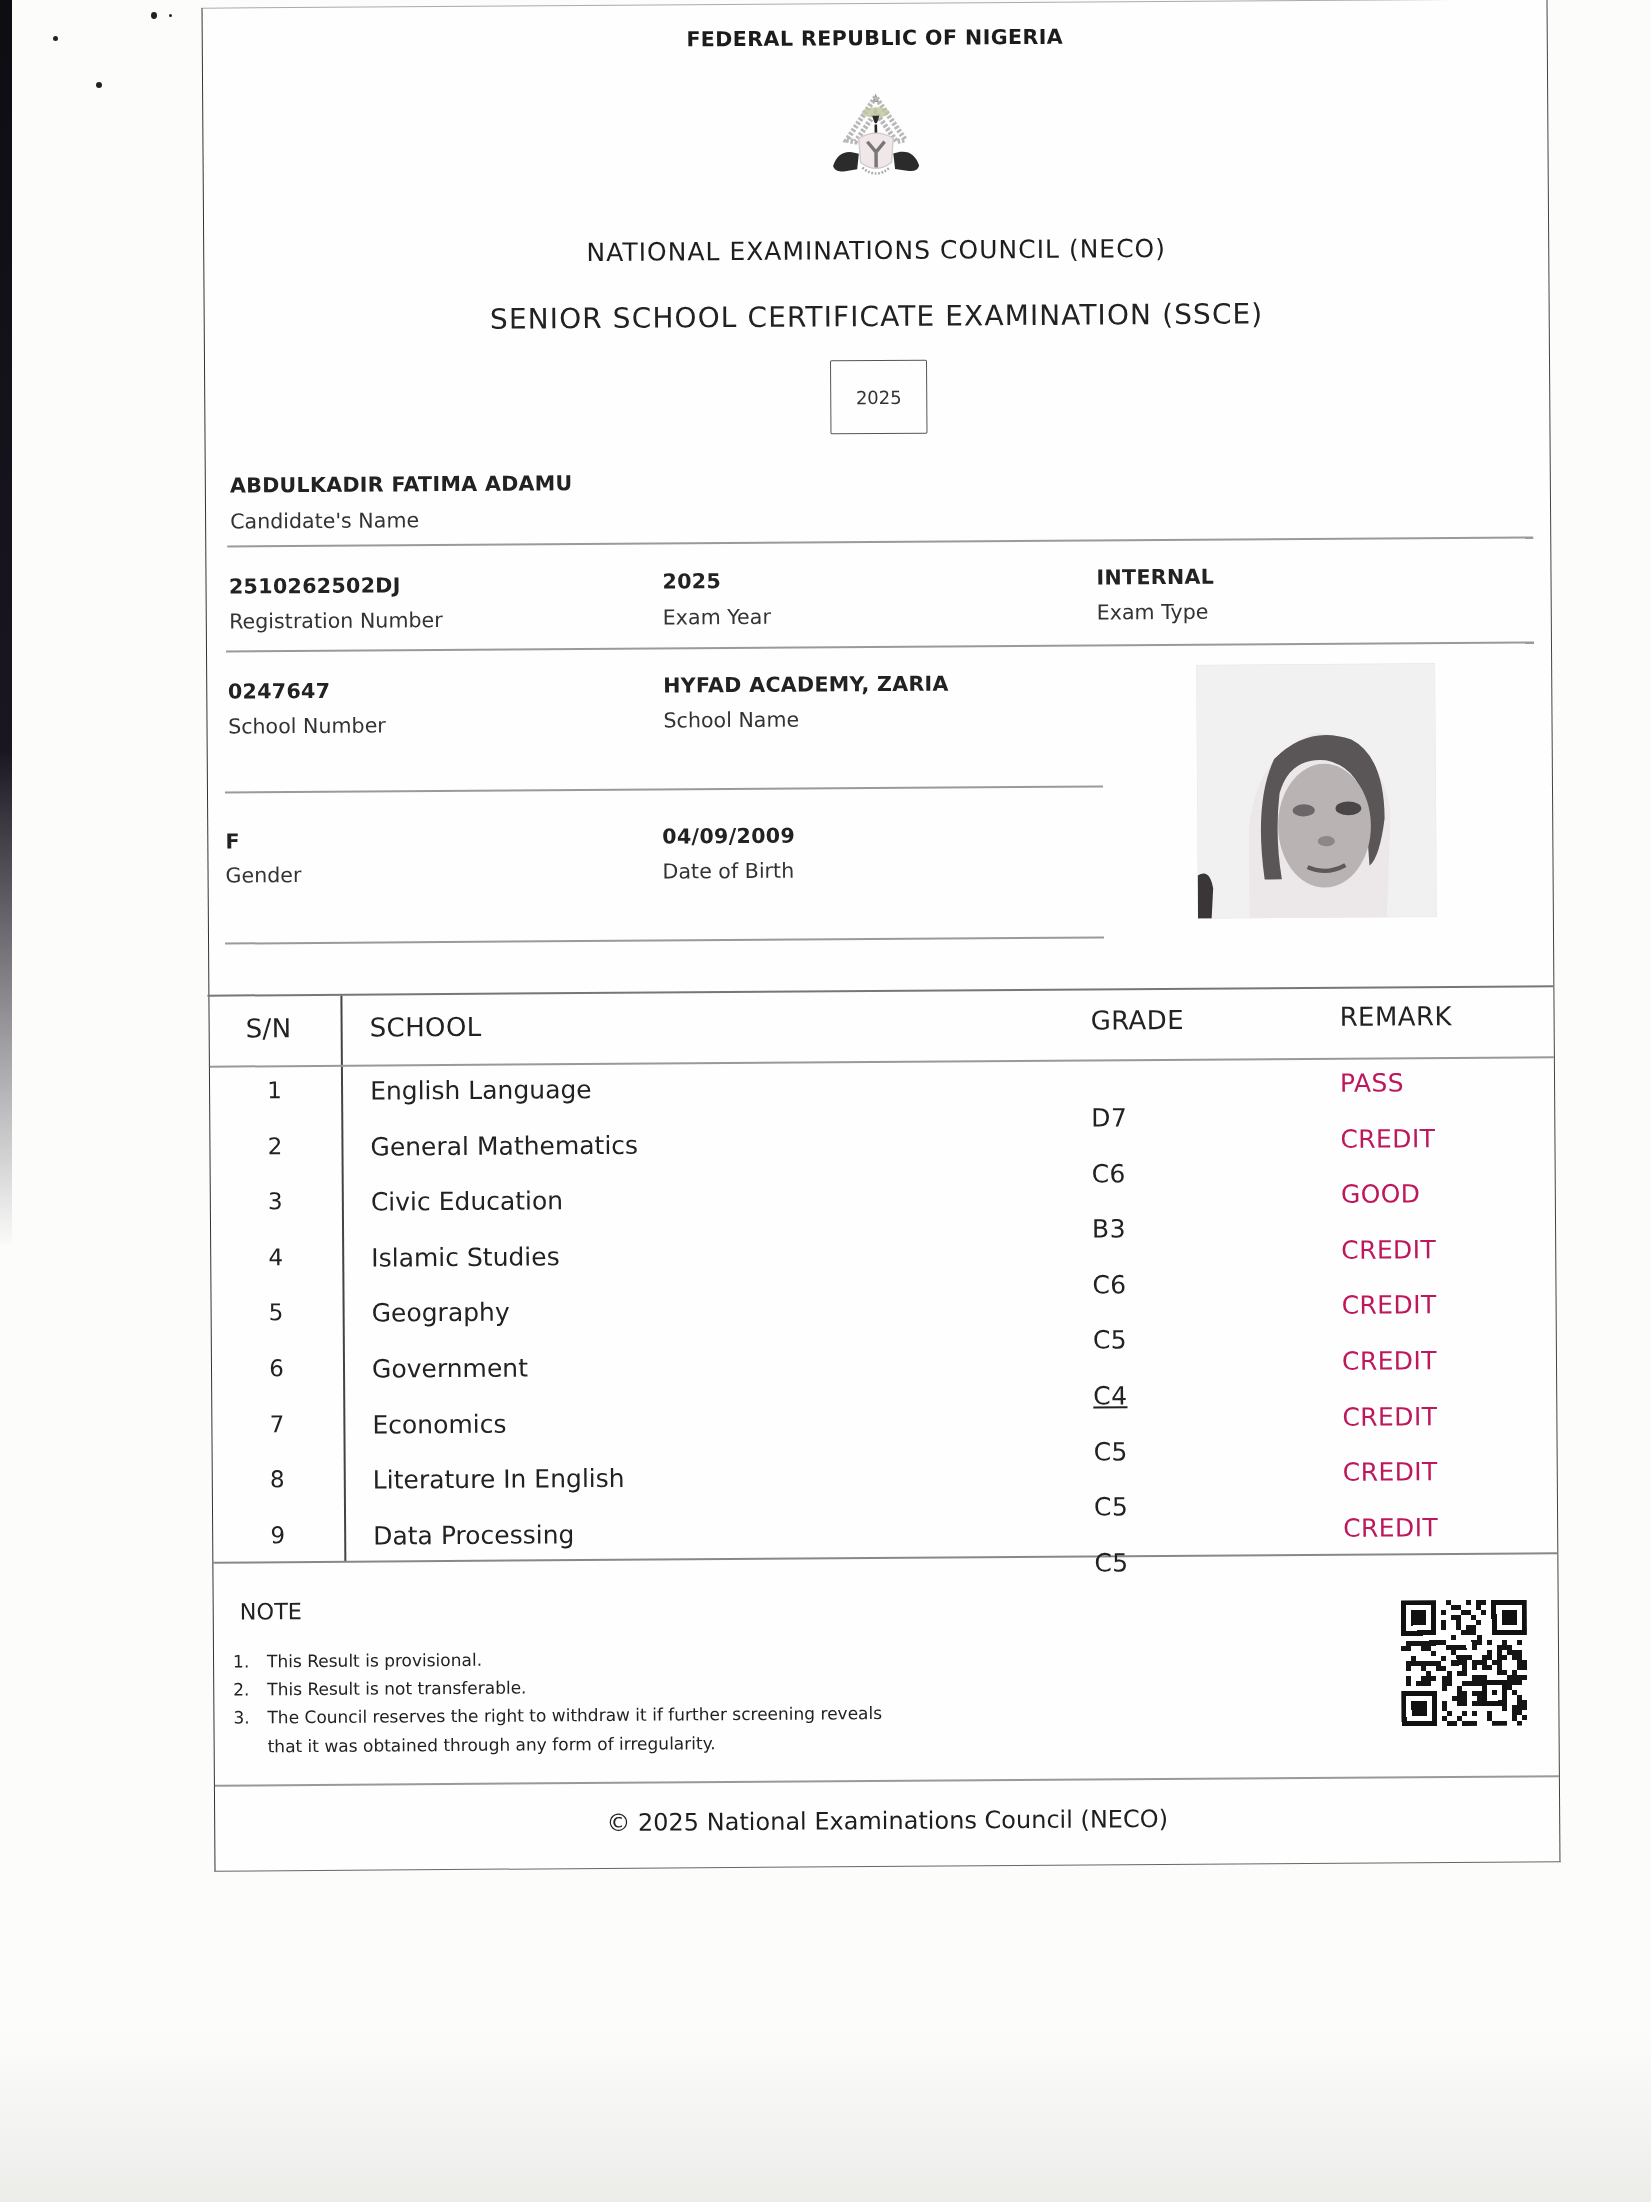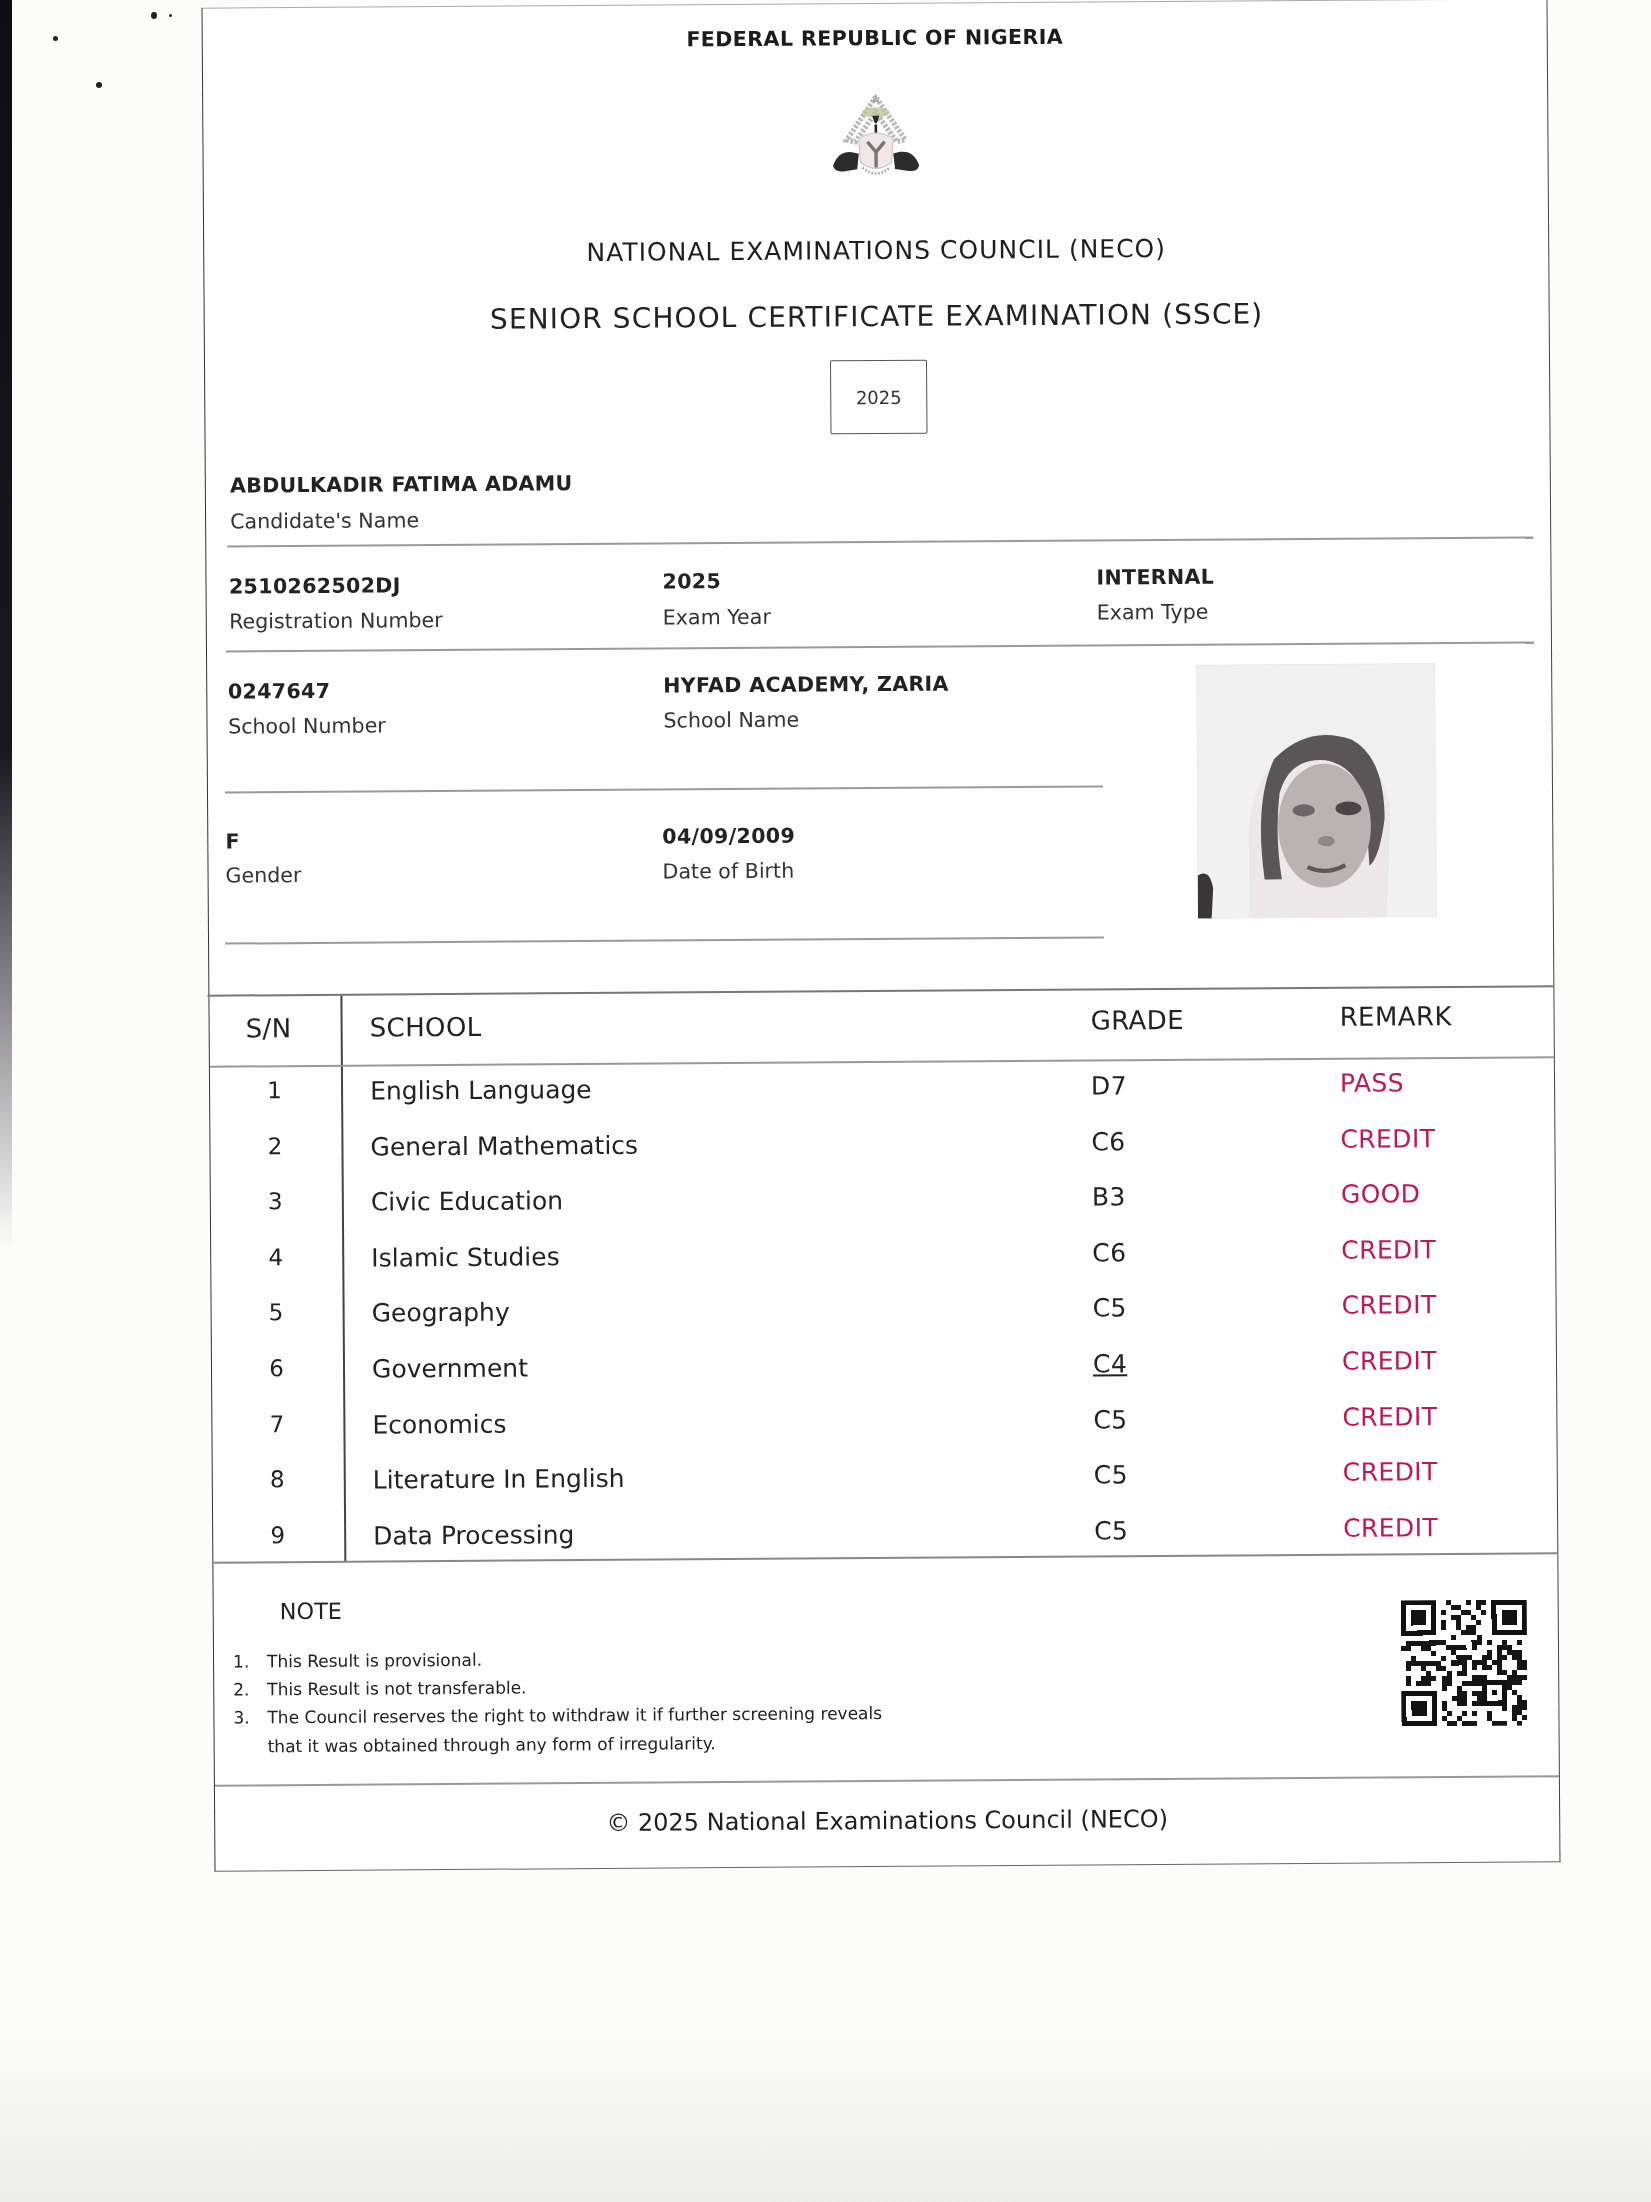--- a/index.html
+++ b/index.html
@@ -41,23 +41,23 @@
 
   .table-top { left: -1.7px; top: 986px; width: 1346px; height: 1.7px; background: #777; }
   .table-head-bottom { left: 0; top: 1057px; width: 1344px; height: 1.7px; background: #999; }
   .table-bottom { left: 0; top: 1553px; width: 1344px; height: 1.7px; background: #888; }
   .col-sep { left: 131px; top: 988px; width: 1.7px; height: 566px; background: #444; }
   .th { position: absolute; font-size: 26px; color: #222; white-space: nowrap; letter-spacing: 0.4px; }
   .th.sn { font-weight: normal; }
   .td { position: absolute; font-size: 25px; color: #222; white-space: nowrap; }
   .td.sn { width: 129px; text-align: center; font-size: 23px; }
   .td.remark { color: #be185d; letter-spacing: 0.4px; }
-  .td.grade { letter-spacing: 0.4px; }
-
-  .note-title { left: 26px; top: 1590px; font-size: 22.4px; color: #222; margin-left: 40px; }
+  .td.grade { letter-spacing: 0.4px; margin-top: 32px; }
+
+  .note-title { left: 26px; top: 1590px; font-size: 22.4px; color: #222; }
   .note-item { position: absolute; left: 19px; font-size: 17px; color: #222; white-space: nowrap; }
   .note-item .num { display: inline-block; width: 34px; }
   .note-cont { position: absolute; left: 53px; font-size: 17px; color: #222; white-space: nowrap; }
   .qr { left: 1187px; top: 1600px; width: 126px; height: 126px; }
 
   .footer-rule { left: 0; top: 1776px; width: 1344px; height: 1.7px; background: #999; }
   .footer-text { top: 1803px; font-size: 24px; color: #1e1e1e; }
 </style>
 </head>
 <body>

